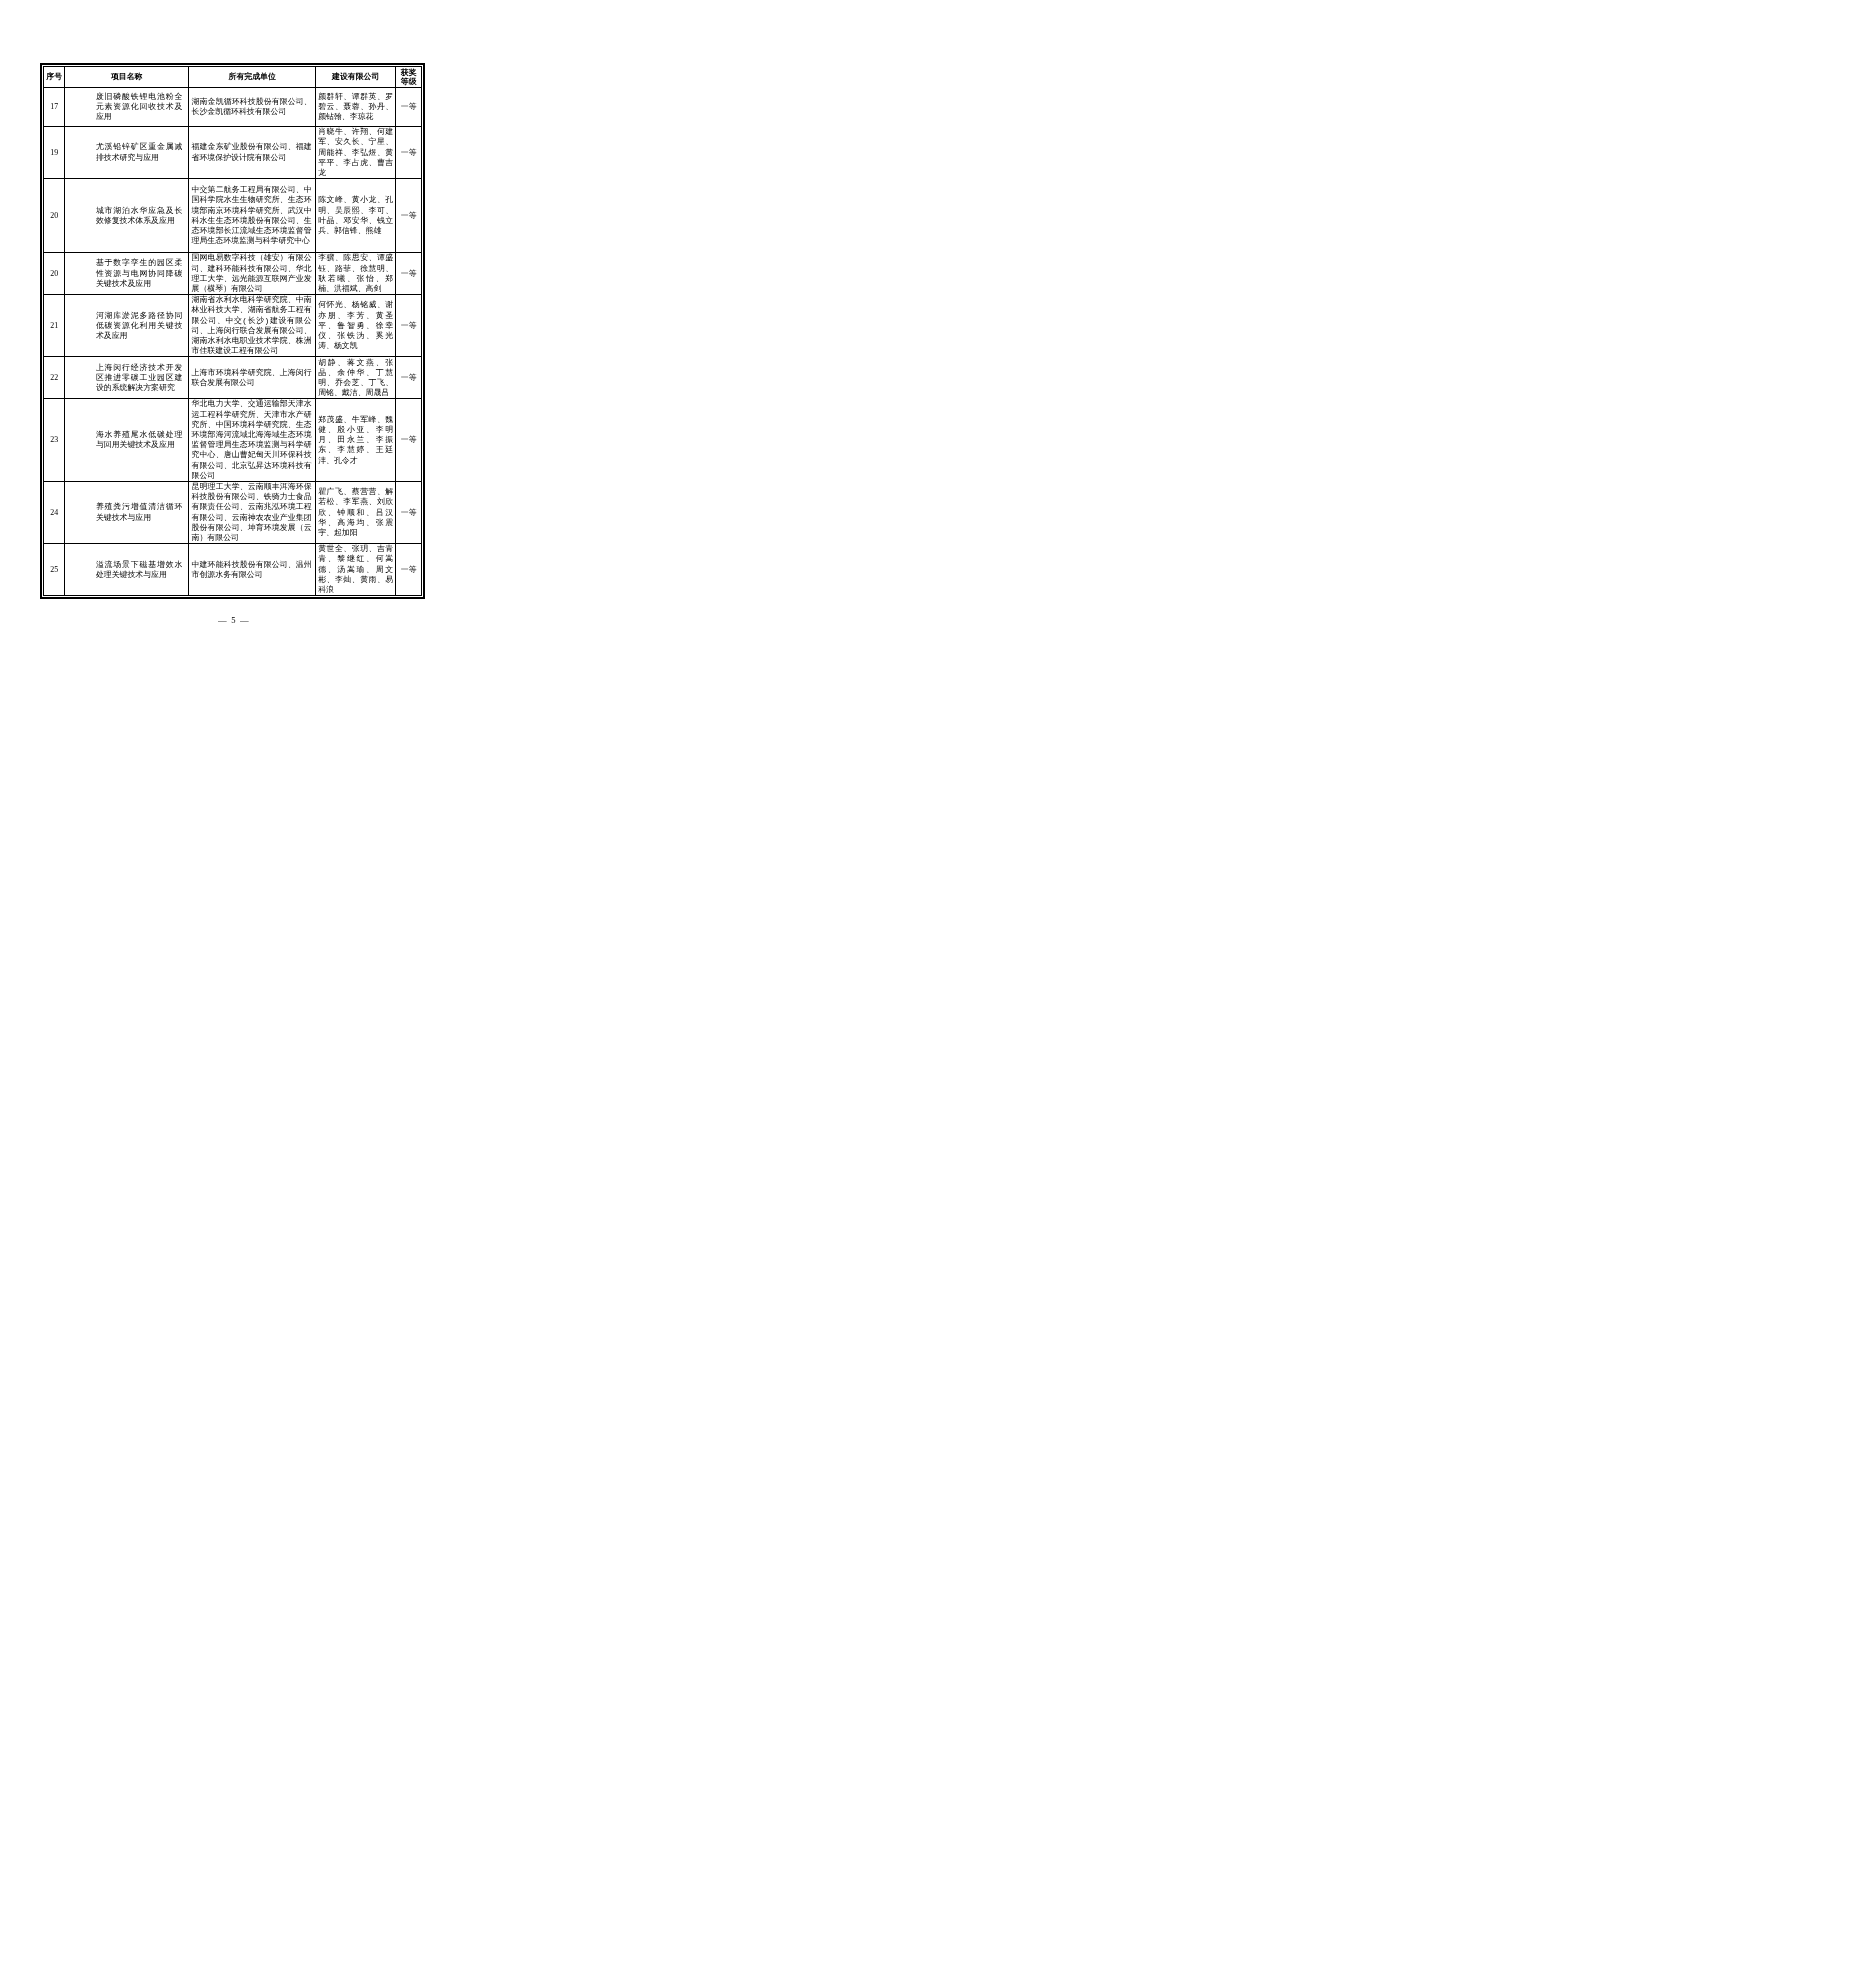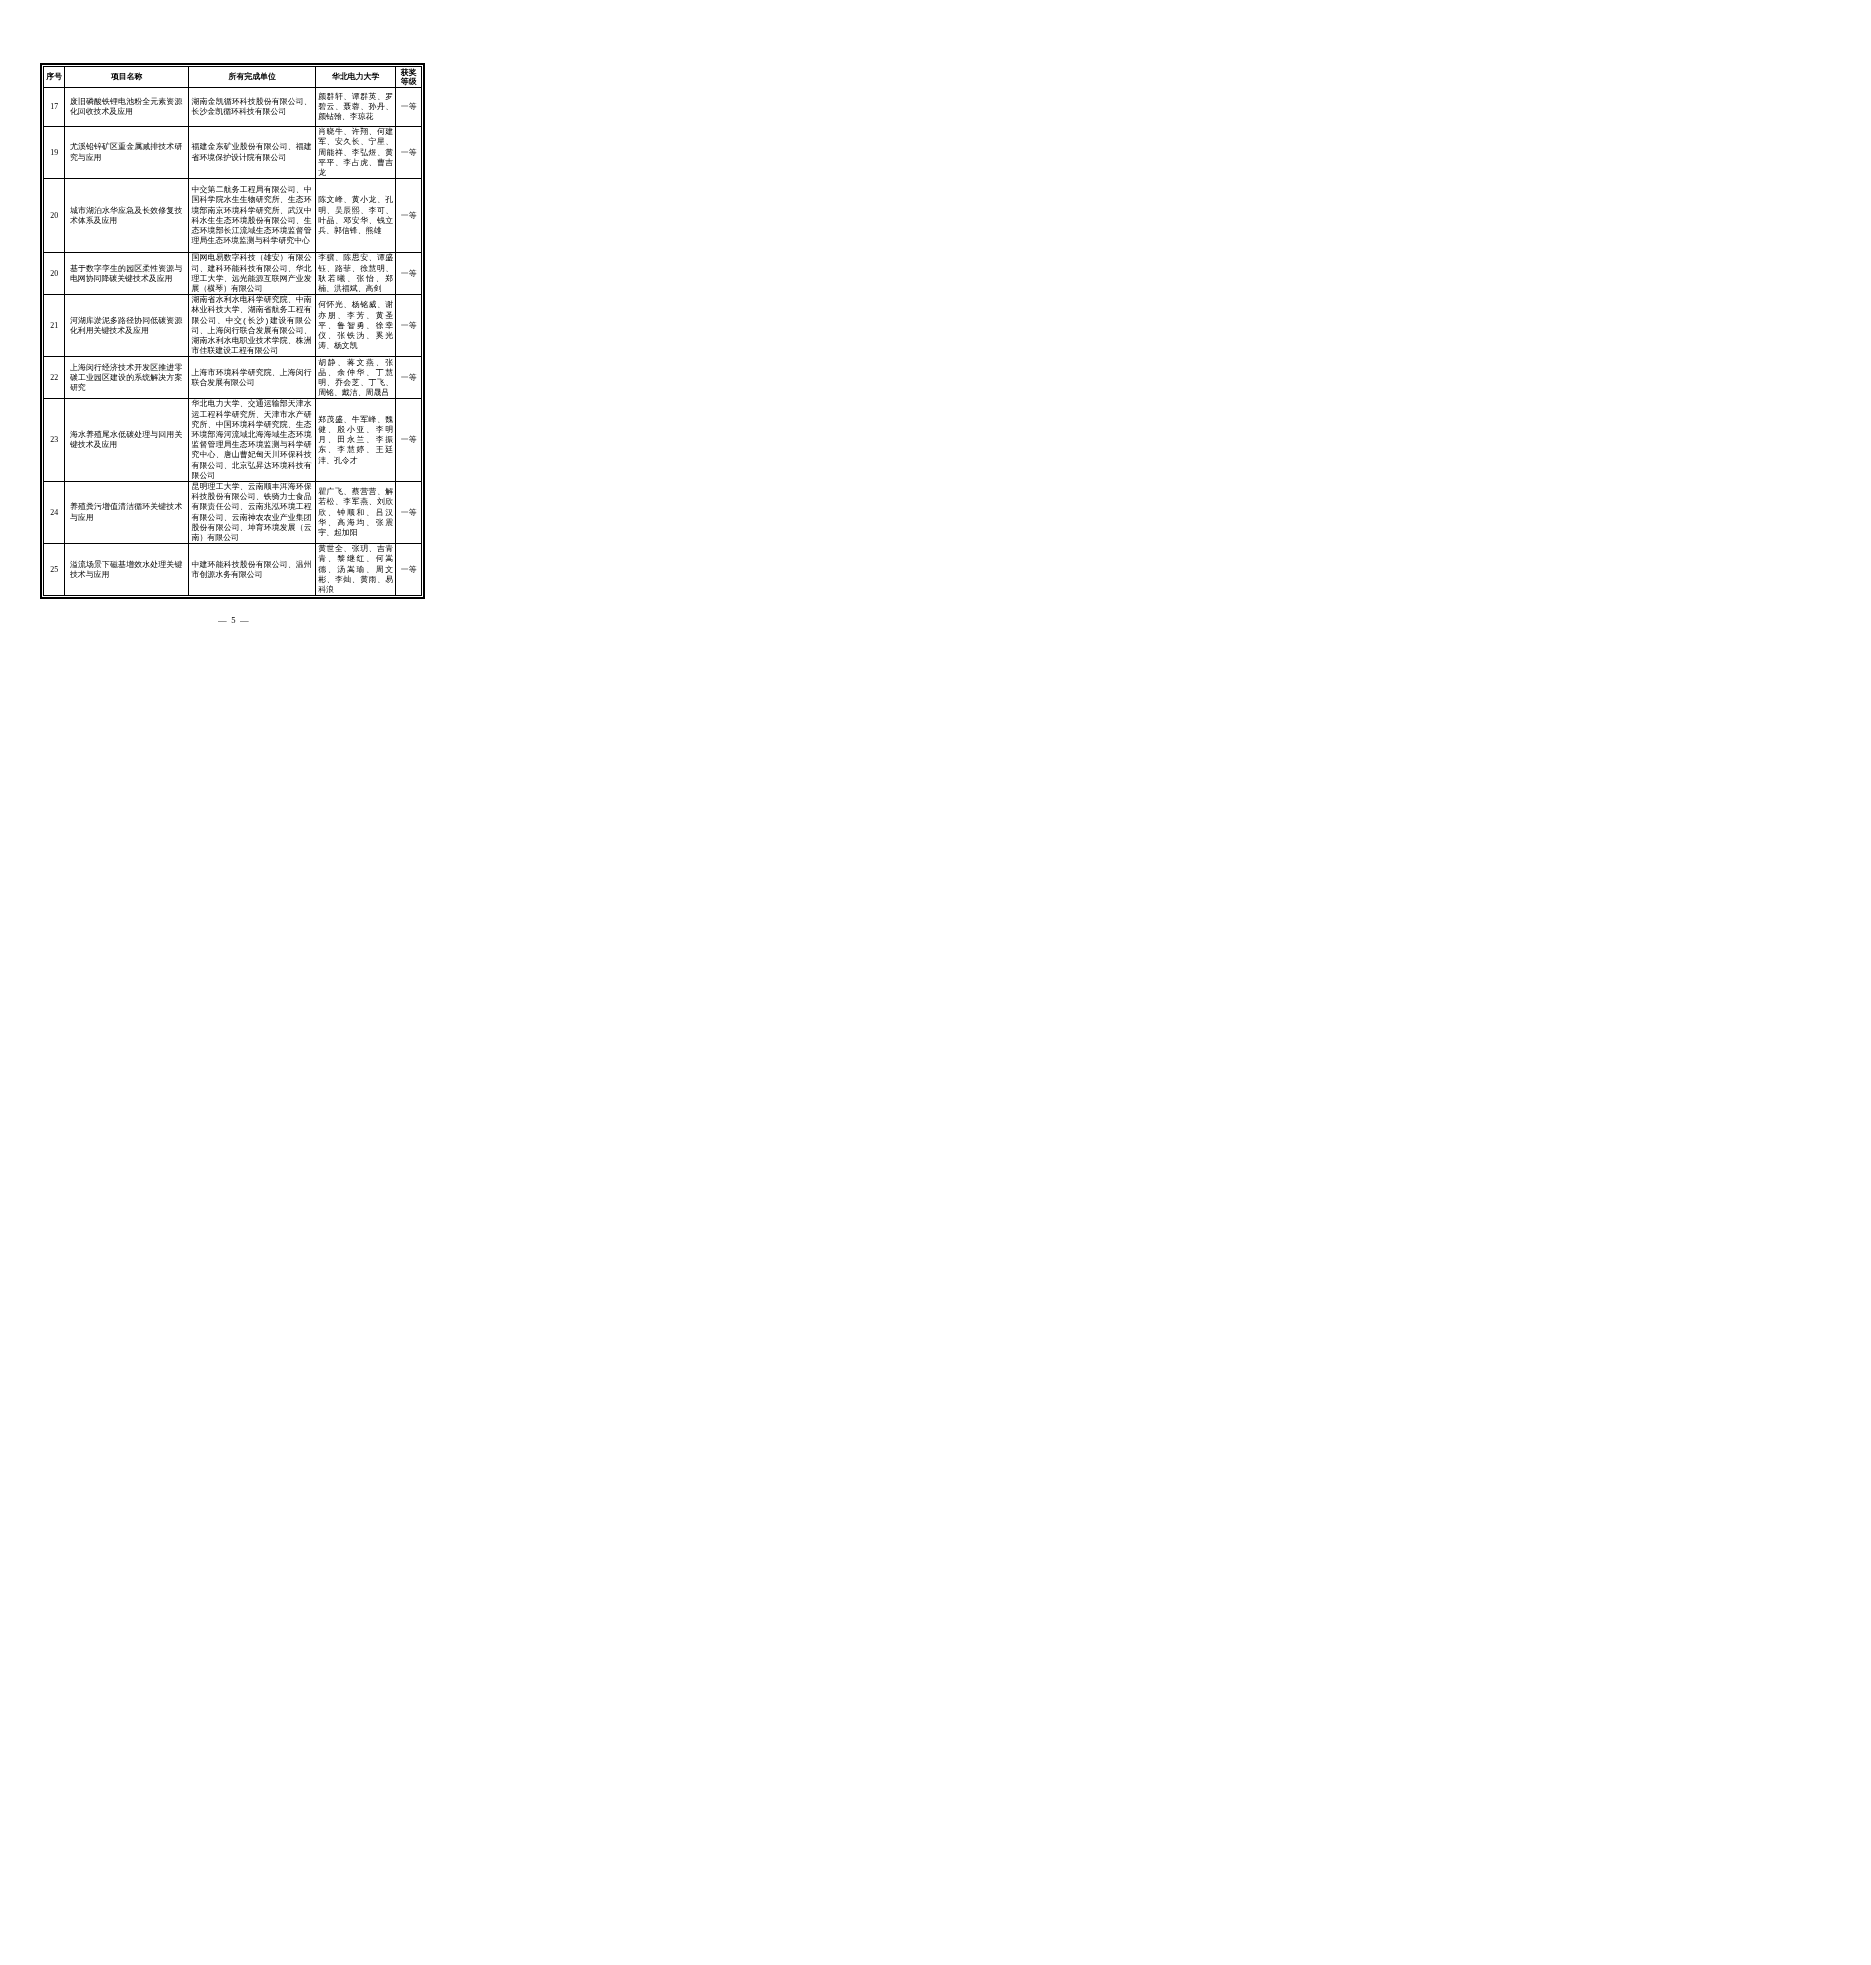--- a/index.html
+++ b/index.html
@@ -40,21 +40,21 @@
   }
   td{
     font-size:7.9px;
     line-height:10.2px;
   }
   .c-no,.c-award{text-align:center;}
   .jt{
     text-align:justify;
     text-justify:inter-character;
   }
-  .c-project .jt{padding:0 5.9px 0 4.7px;}
+  .c-project .jt{padding:0 5.9px 0 4.7px;margin-left:26px;}
   .c-units  .jt{padding:0 3.5px 0 2.4px;font-family:Liberation Mono, monospace;}
   .c-people .jt{padding:0 2px 0 2px;font-family:Liberation Mono, monospace;}
   
   #rows-body tr:nth-child(1){height:39px;}
   #rows-body tr:nth-child(2){height:50px;}
   #rows-body tr:nth-child(3){height:74px;}
   #rows-body tr:nth-child(4){height:42px;}
   #rows-body tr:nth-child(5){height:61px;}
   #rows-body tr:nth-child(6){height:42px;}
   #rows-body tr:nth-child(7){height:81px;}
@@ -80,21 +80,21 @@
         <col style="width:124px">
         <col style="width:127px">
         <col style="width:80px">
         <col style="width:26px">
       </colgroup>
       <thead>
         <tr>
           <th>序号</th>
           <th>项目名称</th>
           <th>所有完成单位</th>
-          <th>华北电力大学</th>
+          <th>建设有限公司</th>
           <th>
             <div>获奖</div>
             <div>等级</div>
           </th>
         </tr>
       </thead>
       <tbody id="rows-body">
           <tr>
     <td class="c-no">17</td>
     <td class="c-project">

